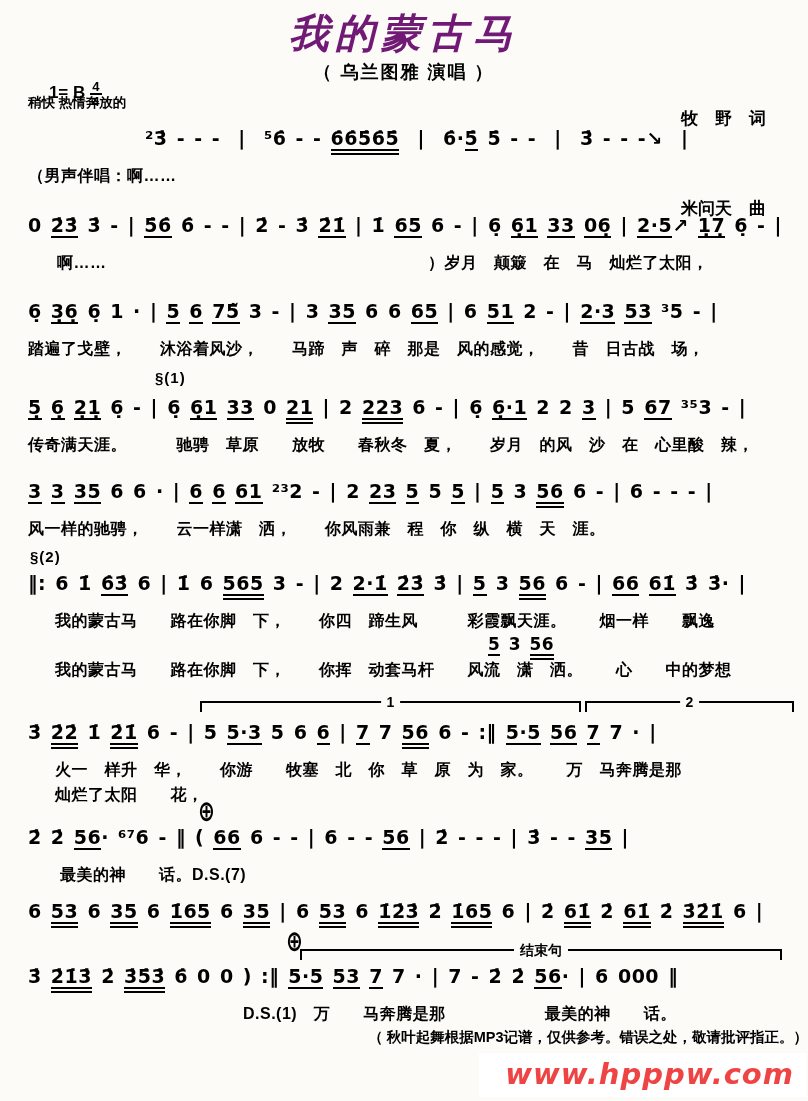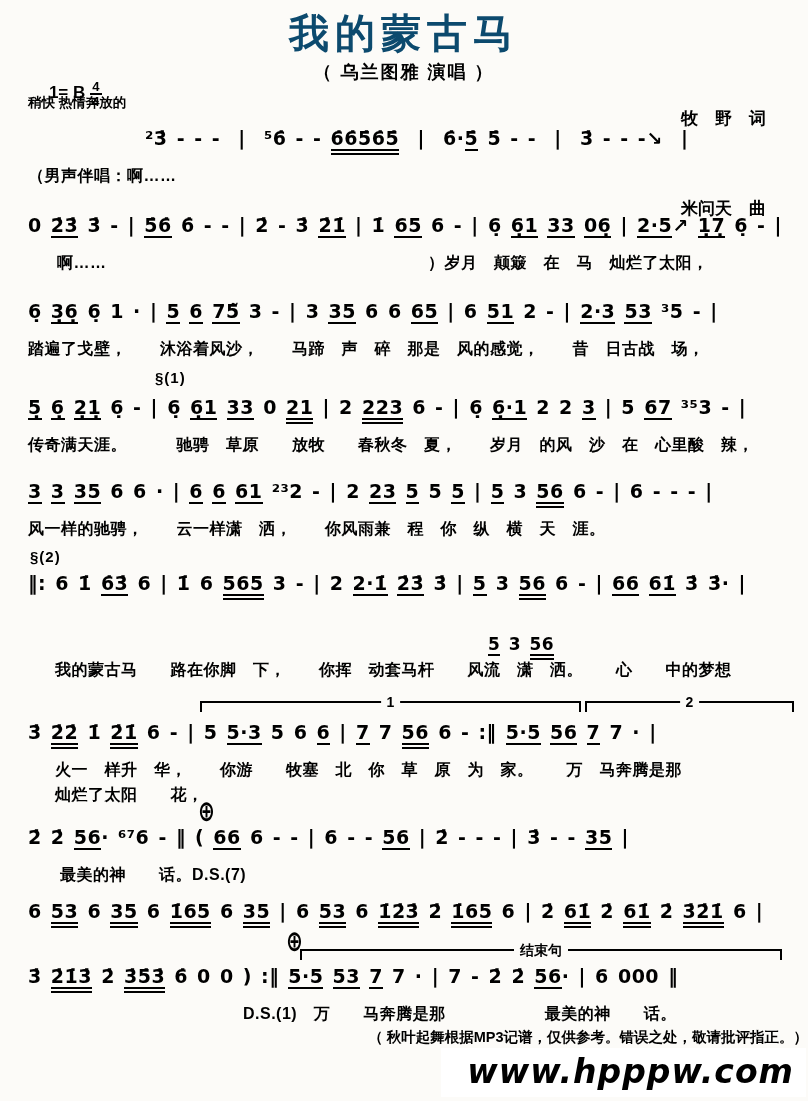--- a/index.html
+++ b/index.html
@@ -8,22 +8,23 @@
     width:808px;height:1101px;
     margin:0 auto;
     background:#fcfbf8;
     font-family:"Liberation Sans","DejaVu Sans",sans-serif;
     color:#000;
     overflow:hidden;
   }
   .abs{position:absolute;}
   .title{
     width:100%;text-align:center;
-    font-size:40px;font-weight:bold;color:#0c4a6e;
+    font-size:40px;font-weight:bold;color:#701a75;
     letter-spacing:6px;
+    font-style:italic;
   }
   .subtitle{
     width:100%;text-align:center;
     font-size:18px;font-weight:bold;letter-spacing:2px;
   }
   .credits{
     font-size:17px;font-weight:bold;line-height:30px;white-space:pre;
   }
   .keyline{font-size:17px;font-weight:bold;white-space:pre;}
   .frac{display:inline-block;vertical-align:-8px;text-align:center;margin-left:5px;}
@@ -47,21 +48,21 @@
   }
   .bracket .blabel{
     position:absolute;left:50%;top:-10px;transform:translateX(-50%);
     background:#fcfbf8;padding:0 6px;
     font-size:14px;font-weight:bold;line-height:18px;white-space:pre;
   }
   .footer-note{width:100%;text-align:right;font-size:14.5px;font-weight:bold;white-space:pre;}
   .urlbox{
     right:2px;bottom:4px;background:#ffffff;padding:4px 12px 6px 26px;
     font-family:"DejaVu Sans",sans-serif;
-    font-style:italic;font-weight:bold;font-size:33px;color:#000000;
+    font-style:italic;font-weight:bold;font-size:29px;color:#ef4444;
     letter-spacing:1px;
   }
 </style>
 </head>
 <body>
 
 <div id="page">
 
   <div class="abs title" style="top:6px;left:0;">我的蒙古马</div>
   <div class="abs credits" style="top:44px;right:42px;">
@@ -86,20 +87,21 @@
 
   <div class="abs segno" style="top:369px;left:155px;">§(1)</div>
   <div class="abs music" style="top:393px;left:28px;"><span class="u1">5̣</span> <span class="u1">6̣</span> <span class="u1">2̣1̣</span> 6̣ - | 6̣ <span class="u1">6̣1</span> <span class="u1">33</span> 0 <span class="u2">21</span> | 2 <span class="u2">223</span> 6 - | 6̣ <span class="u1">6̣·1</span> 2 2 <span class="u1">3</span> | 5 <span class="u1">67</span> ³⁵3 - |</div>
   <div class="abs lyric" style="top:435px;left:28px;">传奇满天涯。　　　驰骋　草原　　放牧　　春秋冬　夏，　　岁月　的风　沙　在　心里酸　辣，</div>
 
   <div class="abs music" style="top:477px;left:28px;"><span class="u1">3</span> <span class="u1">3</span> <span class="u1">35</span> 6 6 · | <span class="u1">6</span> <span class="u1">6</span> <span class="u1">61</span> ²³2 - | 2 <span class="u1">23</span> <span class="u1">5</span> 5 <span class="u1">5</span> | <span class="u1">5</span> 3 <span class="u2">56</span> 6 - | 6 - - - |</div>
   <div class="abs lyric" style="top:519px;left:28px;">风一样的驰骋，　　云一样潇　洒，　　你风雨兼　程　你　纵　横　天　涯。</div>
 
   <div class="abs segno" style="top:548px;left:30px;">§(2)</div>
   <div class="abs music" style="top:569px;left:28px;">‖: 6 1̇ <span class="u1">6̇3̇</span> 6 | 1̇ 6 <span class="u2">565</span> 3 - | 2 <span class="u1">2·1̇</span> <span class="u1">2̇3̇</span> 3̇ | <span class="u1">5</span> 3 <span class="u2">56</span> 6 - | <span class="u1">66</span> <span class="u1">61̇</span> 3̇ 3̇· |</div>
+  <div class="abs lyric" style="top:611px;left:55px;">我的蒙古马　　路在你脚　下，　　你四　蹄生风　　　彩霞飘天涯。　　烟一样　　飘逸</div>
   <div class="abs music music-sm" style="top:632px;left:488px;"><span class="u1">5</span> 3 <span class="u2">56</span></div>
   <div class="abs lyric" style="top:660px;left:55px;">我的蒙古马　　路在你脚　下，　　你挥　动套马杆　　风流　潇　洒。　　心　　中的梦想</div>
 
   <div class="abs bracket" style="top:701px;left:200px;width:377px;">
     <span class="blabel">1</span>
   </div>
   <div class="abs bracket" style="top:701px;left:585px;width:205px;">
     <span class="blabel">2</span>
   </div>
   <div class="abs music" style="top:718px;left:28px;">3̇ <span class="u2">2̇2̇</span> 1̇ <span class="u2">2̇1̇</span> 6 - | 5 <span class="u1">5·3</span> 5 6 <span class="u1">6</span> | <span class="u1">7</span> 7 <span class="u2">56</span> 6 - :‖ <span class="u1">5·5</span> <span class="u1">56</span> <span class="u1">7</span> 7 · |</div>

